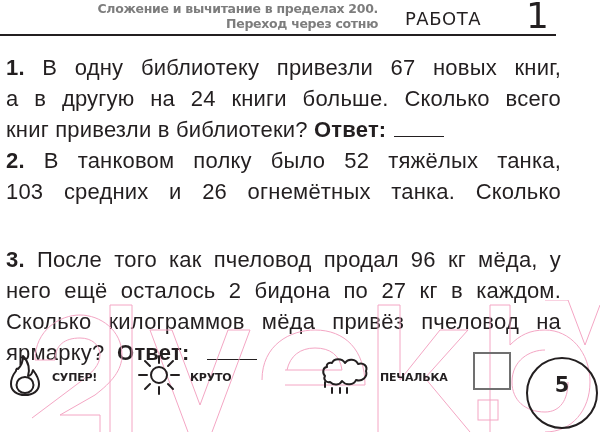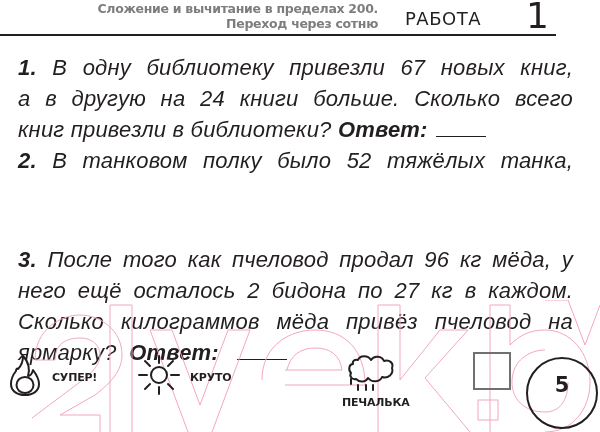--- a/index.html
+++ b/index.html
@@ -9,40 +9,40 @@
     .header { position: absolute; left: 0; top: 0; width: 600px; height: 40px; }
     .subtitle { position: absolute; right: 222px; top: 1px; text-align: right;
       font-family: "DejaVu Sans", sans-serif; font-weight: bold; font-size: 12.5px;
       line-height: 15px; color: #7d7d7d; letter-spacing: -0.3px; }
     .work-title { position: absolute; left: 405px; top: 4px; font-family: "DejaVu Sans", sans-serif;
       font-size: 18px; line-height: 30px; color: #231f20; letter-spacing: 0.5px; }
     .work-number { position: absolute; left: 526px; top: -2px; font-family: "DejaVu Sans", sans-serif;
       font-size: 36px; line-height: 36px; color: #231f20; }
     .rule { position: absolute; left: 0; top: 34px; width: 556px; height: 2px; background: #231f20; }
 
-    .task { position: absolute; left: 18px; width: 555px; font-size: 22px; line-height: 31px;
-      text-align: justify; letter-spacing: 0.2px; font-style: italic; }
+    .task { position: absolute; left: 6px; width: 555px; font-size: 22px; line-height: 31px;
+      text-align: justify; letter-spacing: 0.2px; }
     .num { font-weight: bold; }
     .answer-label { font-weight: bold; }
     .blank { display: inline-block; width: 50px; border-bottom: 1.5px solid #231f20;
       height: 16px; vertical-align: baseline; margin-left: 8px; }
     .task-1 { top: 52px; }
     .task-2 { top: 145px; }
     .task-3 { top: 244px; }
     .line { display: block; text-align: justify; text-align-last: justify; white-space: nowrap; }
     .line.last { text-align-last: left; }
 
     .watermark { position: absolute; left: 0; top: 300px; width: 600px; height: 132px; pointer-events: none; }
 
     .rating { position: absolute; top: 352px; height: 50px; display: flex; align-items: center; }
     .rating-label { font-family: "DejaVu Sans", sans-serif; font-size: 11px; font-weight: bold;
       color: #231f20; margin-left: 10px; letter-spacing: -0.2px; }
     .r1 { left: 8px; }
     .r2 { left: 138px; }
-    .r3 { left: 332px; flex-direction: column; }
+    .r3 { left: 320px; }
     .checkbox { position: absolute; left: 473px; top: 352px; width: 38px; height: 38px;
       border: 2px solid #707070; box-sizing: border-box; background: transparent; }
     .page-circle { position: absolute; left: 526px; top: 357px; width: 72px; height: 72px;
       border: 2px solid #231f20; border-radius: 50%; box-sizing: border-box; }
     .page-number { position: absolute; left: 0; top: 14px; width: 68px; text-align: center;
       font-family: "DejaVu Sans", sans-serif; font-weight: bold; font-size: 21px; color: #231f20; }
   </style>
 </head>
 <body>
 
@@ -57,20 +57,21 @@
 </div>
 
 <div class="task task-1">
   <span class="line"><span class="num">1.</span> <span>В одну библиотеку привезли 67 новых книг,</span></span>
   <span class="line">а в другую на 24 книги больше. Сколько всего</span>
   <span class="line last"><span>книг привезли в библиотеки?</span> <span class="answer-label">Ответ:</span><span class="blank"></span></span>
 </div>
 
 <div class="task task-2">
   <span class="line"><span class="num">2.</span> <span>В танковом полку было 52 тяжёлых танка,</span></span>
+  <span class="line">103 средних и 26 огнемётных танка. Сколько</span>
 </div>
 
 <div class="task task-3">
   <span class="line"><span class="num">3.</span> <span>После того как пчеловод продал 96 кг мёда, у</span></span>
   <span class="line">него ещё осталось 2 бидона по 27 кг в каждом.</span>
   <span class="line">Сколько килограммов мёда привёз пчеловод на</span>
   <span class="line last"><span>ярмарку?</span>&nbsp; <span class="answer-label">Ответ:</span><span class="blank" style="margin-left:18px"></span></span>
 </div>
 
 <svg class="watermark" viewBox="0 0 600 132" xmlns="http://www.w3.org/2000/svg">

